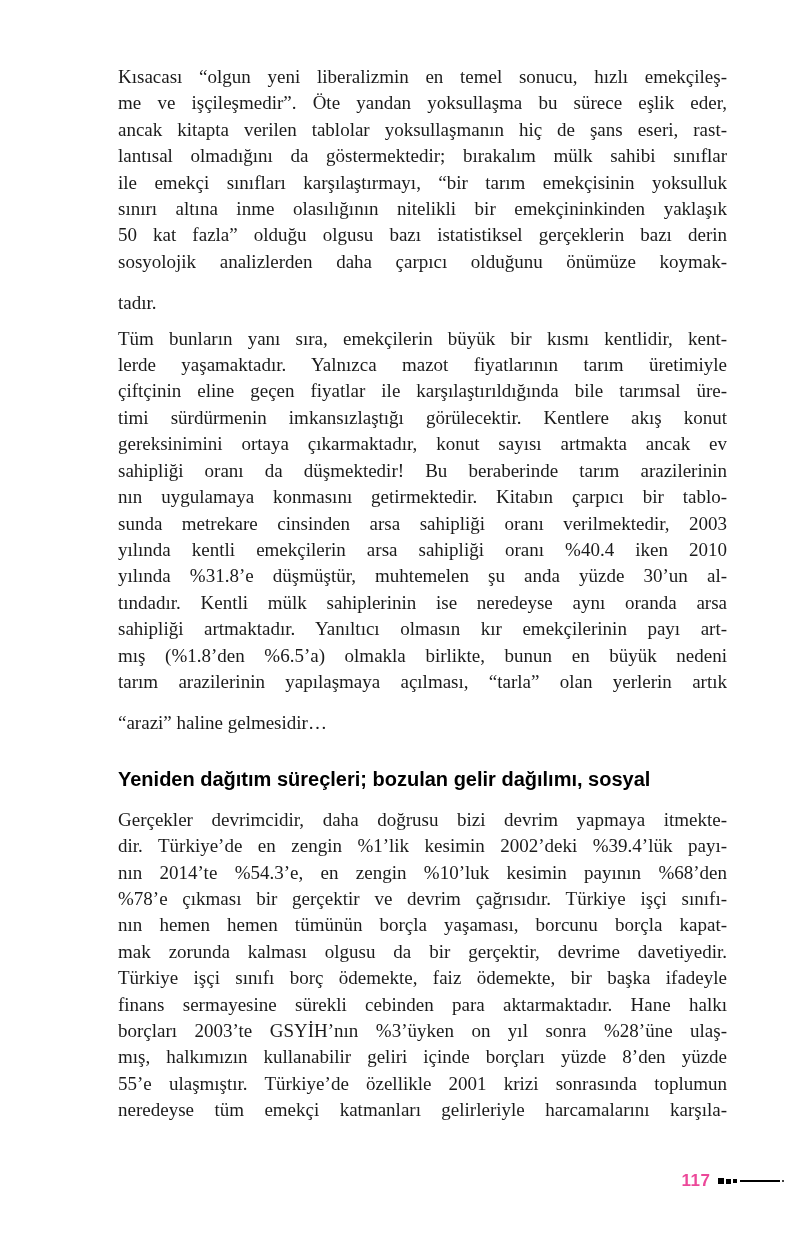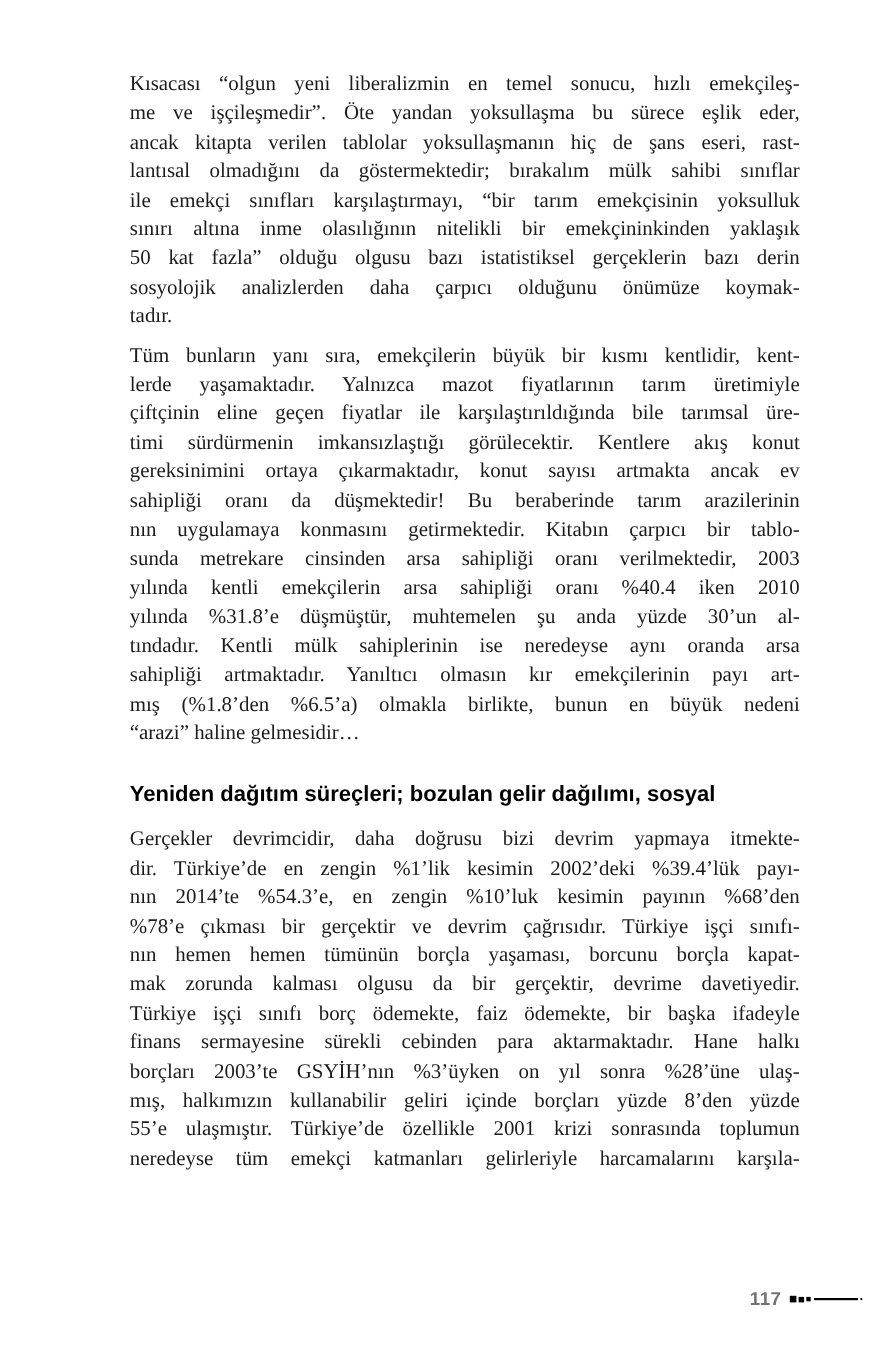--- a/index.html
+++ b/index.html
@@ -24,20 +24,21 @@
     line-height: 26.4px;
     color: #1b1b1b;
   }
   .paragraph { margin: 0 0 9px 0; }
   .paragraph .line {
     text-align: justify;
     text-align-last: justify;
   }
   .paragraph .line-last {
     text-align-last: left;
+    margin-top: 15px;
   }
   .heading {
     margin: 28px 0 14px 0;
     font-family: "Liberation Sans", sans-serif;
     font-weight: 700;
     font-size: 20px;
     line-height: 28px;
     color: #000000;
   }
   .heading .line {
@@ -49,21 +50,21 @@
     position: absolute;
     top: 1171px;
     right: 14px;
     display: flex;
     align-items: center;
   }
   .page-number {
     font-family: "Liberation Sans", sans-serif;
     font-weight: 700;
     font-size: 17px;
-    color: #737373;
+    color: #ec4899;
     letter-spacing: 0.5px;
   }
   .orn-squares {
     display: flex;
     align-items: center;
     gap: 2px;
     margin-left: 7px;
   }
   .sq { background: #000; }
   .sq-1 { width: 6px; height: 6px; }
@@ -109,20 +110,21 @@
         <div class="line">timi sürdürmenin imkansızlaştığı görülecektir. Kentlere akış konut</div>
         <div class="line">gereksinimini ortaya çıkarmaktadır, konut sayısı artmakta ancak ev</div>
         <div class="line">sahipliği oranı da düşmektedir! Bu beraberinde tarım arazilerinin</div>
         <div class="line">nın uygulamaya konmasını getirmektedir. Kitabın çarpıcı bir tablo-</div>
         <div class="line">sunda metrekare cinsinden arsa sahipliği oranı verilmektedir, 2003</div>
         <div class="line">yılında kentli emekçilerin arsa sahipliği oranı %40.4 iken 2010</div>
         <div class="line">yılında %31.8’e düşmüştür, muhtemelen şu anda yüzde 30’un al-</div>
         <div class="line">tındadır. Kentli mülk sahiplerinin ise neredeyse aynı oranda arsa</div>
         <div class="line">sahipliği artmaktadır. Yanıltıcı olmasın kır emekçilerinin payı art-</div>
         <div class="line">mış (%1.8’den %6.5’a) olmakla birlikte, bunun en büyük nedeni</div>
+        <div class="line">tarım arazilerinin yapılaşmaya açılması, “tarla” olan yerlerin artık</div>
         <div class="line line-last">“arazi” haline gelmesidir…</div>
       </div>
 
     <h2 class="heading">
         <div class="line">Yeniden dağıtım süreçleri; bozulan gelir dağılımı, sosyal</div>
       </h2>
 
     <div class="paragraph">
         <div class="line">Gerçekler devrimcidir, daha doğrusu bizi devrim yapmaya itmekte-</div>
         <div class="line">dir. Türkiye’de en zengin %1’lik kesimin 2002’deki %39.4’lük payı-</div>

